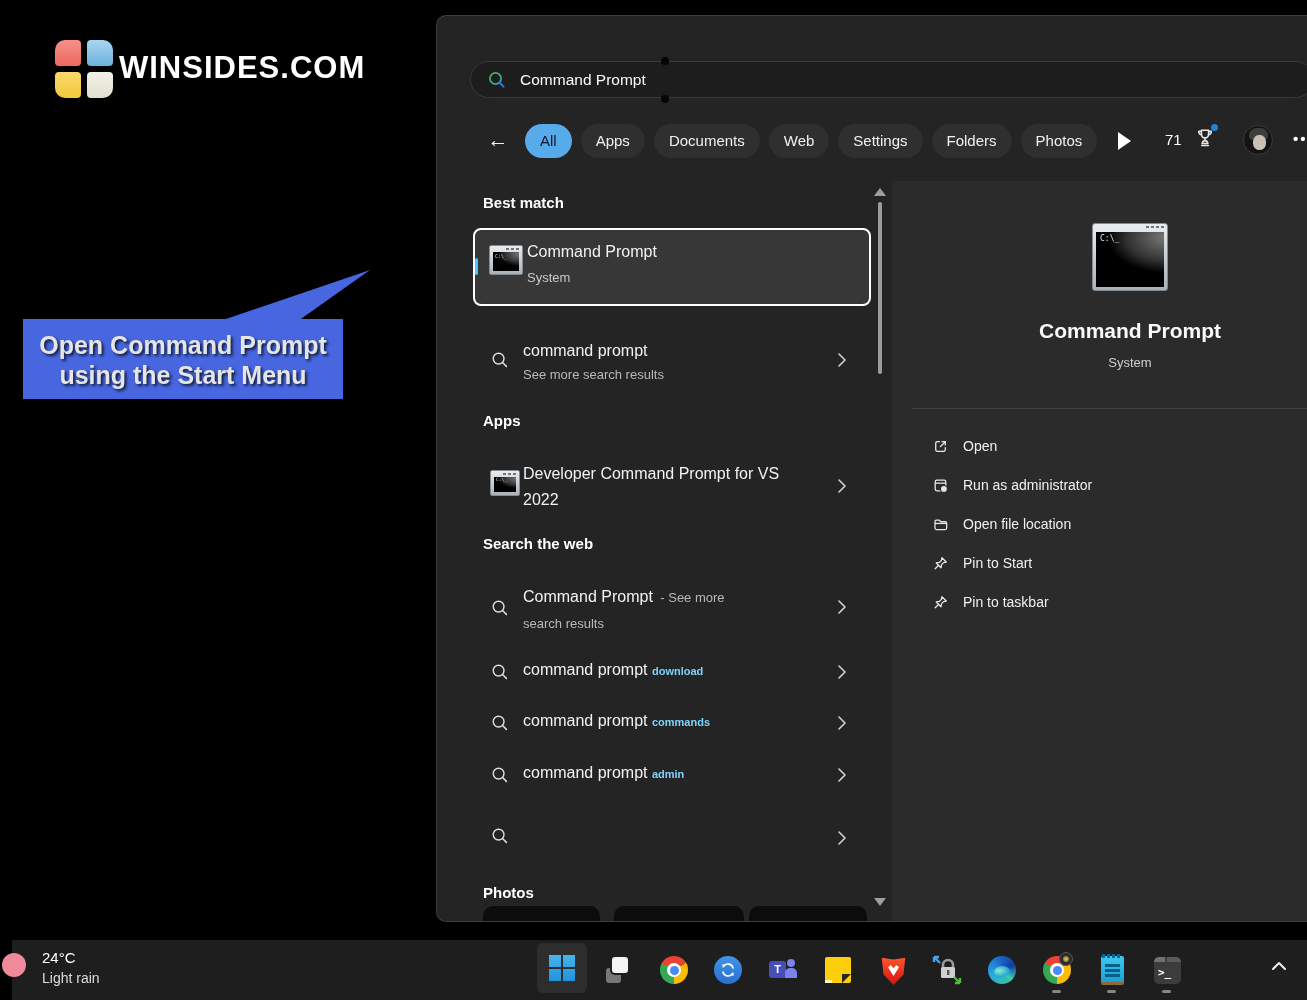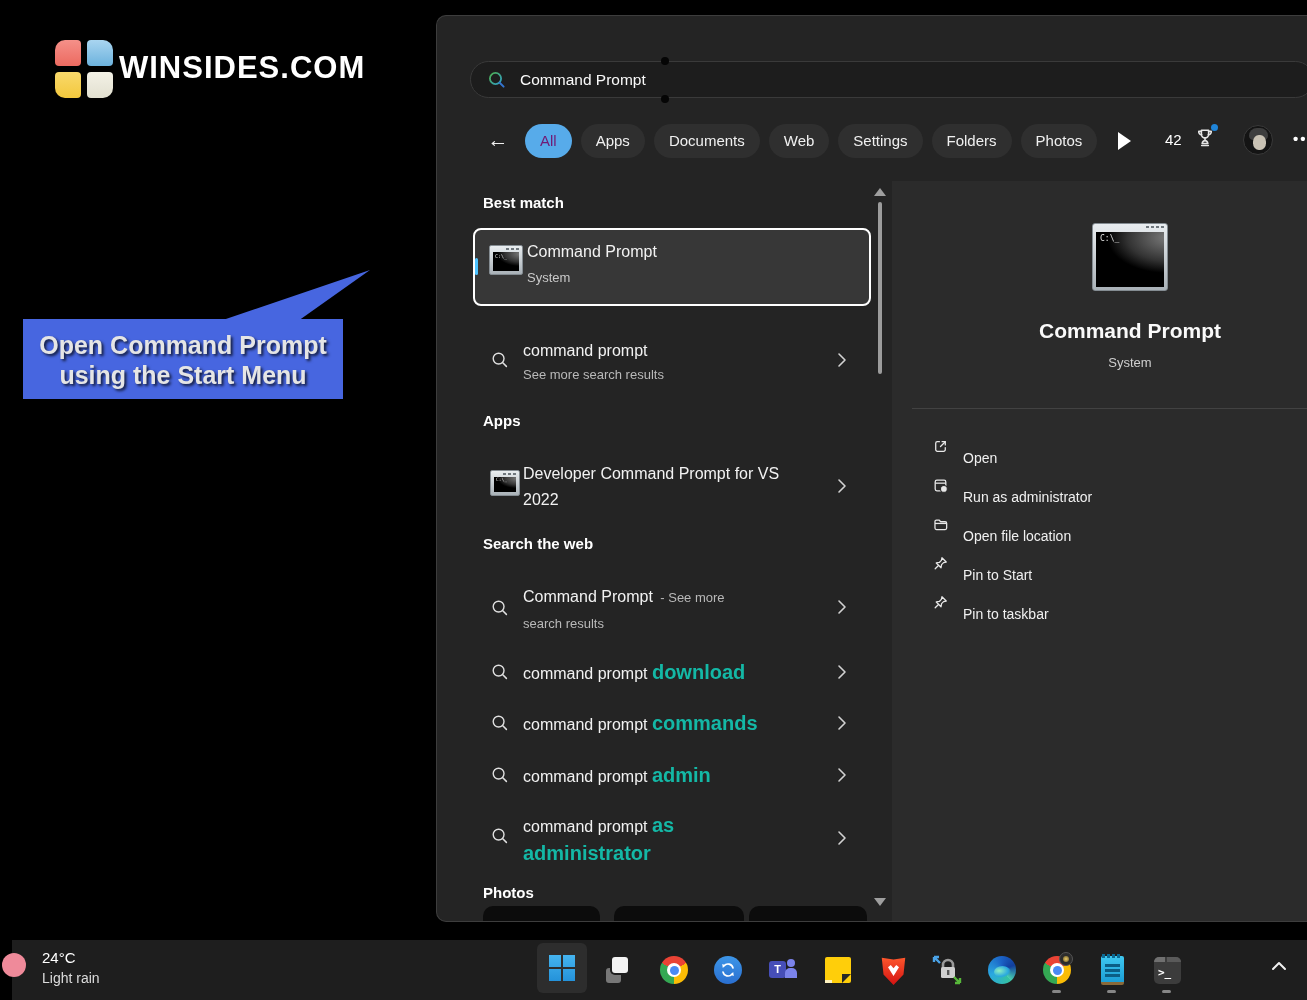--- a/index.html
+++ b/index.html
@@ -34,41 +34,41 @@
   #search-bar .val { position:absolute; left:49px; top:0; line-height:35px; font-size:15.5px; color:#fafafa; }
   #search-bar .mag { position:absolute; left:15px; top:7px; }
   .sel-handle { position:absolute; width:8px; height:8px; border-radius:50%; background:#050505; }
 
   
   #back-arrow { left:48px; top:110px; width:26px; height:28px; font-size:21px; color:#eee; text-align:center; line-height:28px; }
   #pills { left:88px; top:106px; width:596px; height:38px; display:flex; gap:9px; align-items:center;
            overflow:hidden; white-space:nowrap; }
   .pill { height:34px; line-height:34px; padding:0 15px; border-radius:17px; background:#2f2f2f;
           font-size:15px; color:#f0f0f0; flex:0 0 auto; }
-  .pill.active { background:#57abea; color:#701a75; }
+  .pill.active { background:#57abea; color:#0f172a; }
   #play-btn { left:674px; top:112px; width:26px; height:26px; }
   #play-btn .tri { position:absolute; left:7px; top:4px; width:0; height:0;
                    border-left:13px solid #fff; border-top:9px solid transparent; border-bottom:9px solid transparent; }
   #rewards-points { left:728px; top:115px; font-size:15px; color:#fff; }
   #rewards-icon { left:756px; top:110px; width:24px; height:24px; }
   #rewards-dot { left:774px; top:108px; width:7px; height:7px; border-radius:50%; background:#1f84d8; }
   #avatar { left:806px; top:109px; width:30px; height:30px; border-radius:50%; background:#141414; overflow:hidden; border:1px solid #3a3a3a; }
   #avatar::before { content:""; position:absolute; left:5px; top:2px; width:19px; height:12px; border-radius:9px 9px 5px 5px; background:#3e3e3e; }
   #avatar::after { content:""; position:absolute; left:9px; top:9px; width:13px; height:15px; border-radius:45%; background:#c9c2b4; }
   #more-btn { left:850px; top:112px; width:34px; height:24px; color:#fff; font-size:15px; letter-spacing:2px;
               text-align:center; line-height:22px; font-weight:700; }
 
   
   .sec-hdr { left:46px; font-size:15px; font-weight:700; color:#fff; }
   .row { left:36px; width:404px; }
   .row .ric { position:absolute; left:17px; }
   .row .chev { position:absolute; left:364px; }
   .t16 { font-size:16px; color:#f2f2f2; }
   .t13 { font-size:13px; color:#b9b9b9; }
-  .b16 { font-size:20px; font-weight:700; color:#14b8a6; }
+  .b16 { font-size:11px; font-weight:700; color:#7dd3fc; }
 
   #best-item { left:36px; top:212px; width:398px; height:78px; background:#373737;
                border:2px solid #fff; border-radius:8px; }
   #best-accent { position:absolute; left:0px; top:28px; width:3px; height:17px; border-radius:2px; background:#4cc2ff; }
 
   
   .cmd-icon { position:relative; background:linear-gradient(180deg,#e9edf0,#a9b1b7); border:1px solid #848c92; border-radius:2px; }
   .cmd-icon .body { position:absolute; left:3px; right:3px; top:6px; bottom:3px;
     background:radial-gradient(ellipse 130% 95% at 105% 10%, #7a7a7a 0%, #333 45%, #000 68%); }
   .cmd-icon .prompt { position:absolute; color:#e0e0e0; font-family:"DejaVu Sans Mono",monospace; }
@@ -90,21 +90,21 @@
   .thumb { top:890px; height:18px; border-radius:10px 10px 0 0; background:#0c0c0c; }
 
   
   #right-panel { left:455px; top:165px; width:432px; height:742px; background:#2b2b2b; }
   #rp-icon { left:200px; top:42px; }
   #rp-title { left:22px; top:138px; width:432px; text-align:center; font-size:21px; font-weight:600; color:#fafafa; }
   #rp-sub { left:22px; top:174px; width:432px; text-align:center; font-size:13px; color:#cfcfcf; }
   #rp-div { left:20px; top:227px; width:412px; height:1px; background:#424242; }
   .action { left:24px; width:402px; height:38px; border-radius:4px; }
   .action .aic { position:absolute; left:16px; top:10px; }
-  .action .alb { position:absolute; left:47px; top:22px; font-size:14px; color:#f0f0f0; }
+  .action .alb { position:absolute; left:47px; top:10px; font-size:14px; color:#f0f0f0; }
 
   
   #taskbar { left:12px; top:940px; width:1307px; height:60px; background:#1e1e1e; }
   #weather-icon { left:-10px; top:13px; width:24px; height:24px; border-radius:50%; background:#ef8a9a; }
   #weather-temp { left:30px; top:9px; font-size:15px; color:#fff; }
   #weather-cond { left:30px; top:30px; font-size:14px; color:#dcdcdc; }
   .tb-cell { top:8px; width:44px; height:44px; }
   #start-cell { left:525px; top:3px; width:50px; height:50px; background:#2d2d2d; border-radius:6px; }
   .run-dot { top:50px; width:9px; height:3px; border-radius:2px; background:#868686; }
 
@@ -206,21 +206,21 @@
     <div class="pill">Apps</div>
     <div class="pill">Documents</div>
     <div class="pill">Web</div>
     <div class="pill">Settings</div>
     <div class="pill">Folders</div>
     <div class="pill">Photos</div>
   </div>
   <div class="abs" id="play-btn">
       <div class="tri"></div>
     </div>
-  <div class="abs" id="rewards-points">42</div>
+  <div class="abs" id="rewards-points">71</div>
   <svg class="abs" id="rewards-icon" viewBox="0 0 20 20">
     <g fill="none" stroke="#e5e5e5" stroke-width="1.3" stroke-linecap="round" stroke-linejoin="round">
       <path d="M7 3.5h6v3.4a3 3 0 0 1-6 0z"></path>
       <path d="M7 4.5H4.8a2.3 2.3 0 0 0 2.4 2.7"></path>
       <path d="M13 4.5h2.2a2.3 2.3 0 0 1-2.4 2.7"></path>
       <path d="M10 9.8v2.2"></path>
       <path d="M7.6 14.6c.3-1.6 1.1-2.4 2.4-2.4s2.1.8 2.4 2.4z"></path>
       <path d="M7.2 16.2h5.6"></path>
     </g>
   </svg>
@@ -320,23 +320,20 @@
     <svg class="chev" style="top:12px;" width="10" height="16" viewBox="0 0 10 16">
       <polyline points="2,2 8,8 2,14" fill="none" stroke="#d2d2d2" stroke-width="1.6" stroke-linecap="round" stroke-linejoin="round"></polyline>
     </svg>
   </div>
 
   <div class="abs row" style="top:790px; height:64px;">
     <svg class="ric" style="top:20px;" width="20" height="20" viewBox="0 0 20 20">
       <circle cx="8.6" cy="8.6" r="5.4" fill="none" stroke="#e0e0e0" stroke-width="1.4"></circle>
       <path d="M12.8 12.8l3.6 3.6" stroke="#e0e0e0" stroke-width="1.5" stroke-linecap="round"></path>
     </svg>
-    <div class="abs" style="left:50px; top:6px; width:168px; line-height:26px;">
-      <span class="t16">command prompt </span><span class="b16">as administrator</span>
-    </div>
     <svg class="chev" style="top:24px;" width="10" height="16" viewBox="0 0 10 16">
       <polyline points="2,2 8,8 2,14" fill="none" stroke="#d2d2d2" stroke-width="1.6" stroke-linecap="round" stroke-linejoin="round"></polyline>
     </svg>
   </div>
 
   <div class="abs sec-hdr" style="top:868px;">Photos</div>
   <div class="abs thumb" style="left:46px; width:117px;"></div>
   <div class="abs thumb" style="left:177px; width:130px;"></div>
   <div class="abs thumb" style="left:312px; width:118px;"></div>
 

